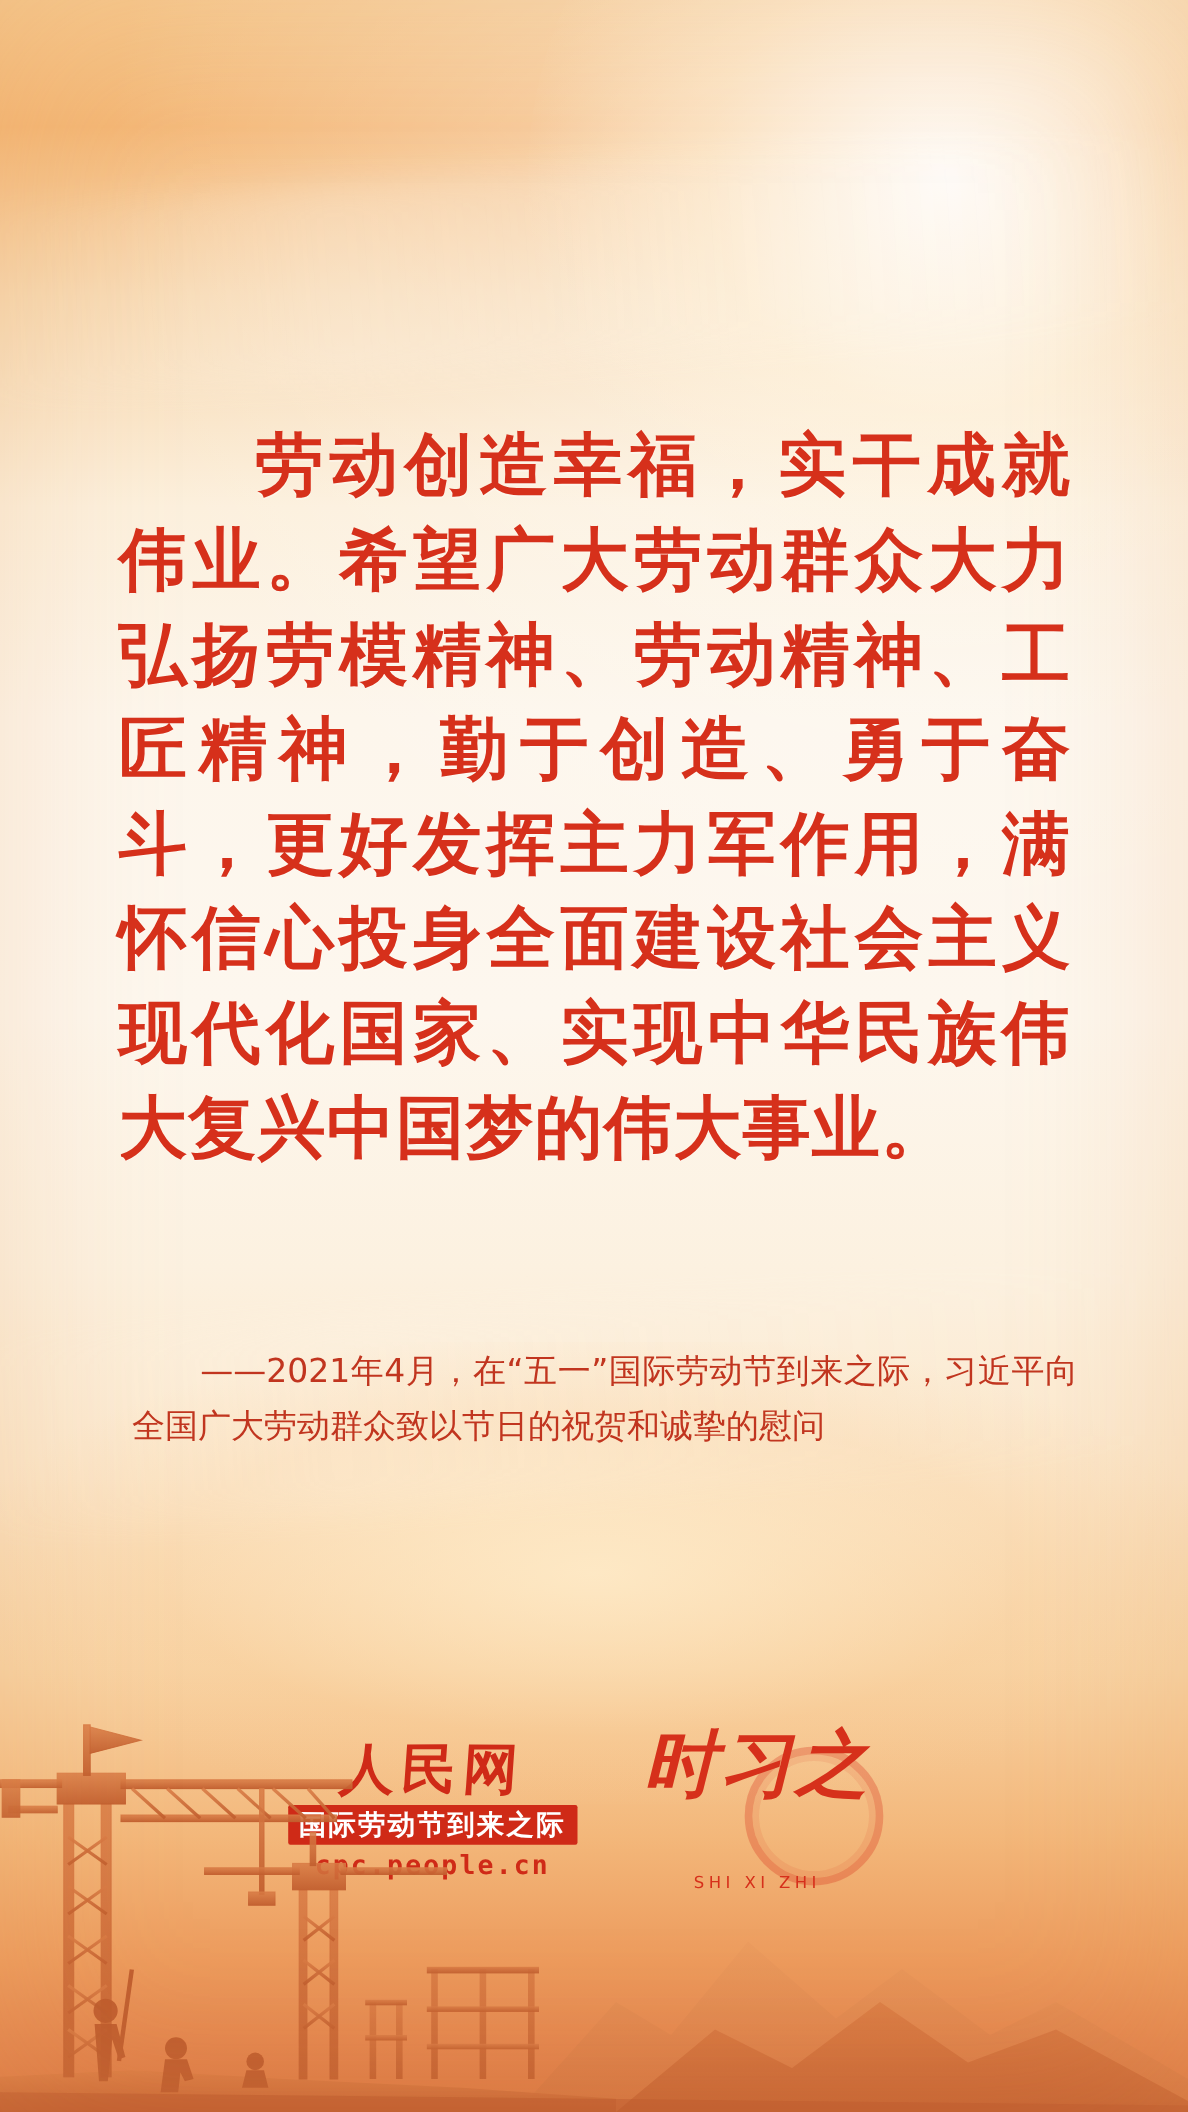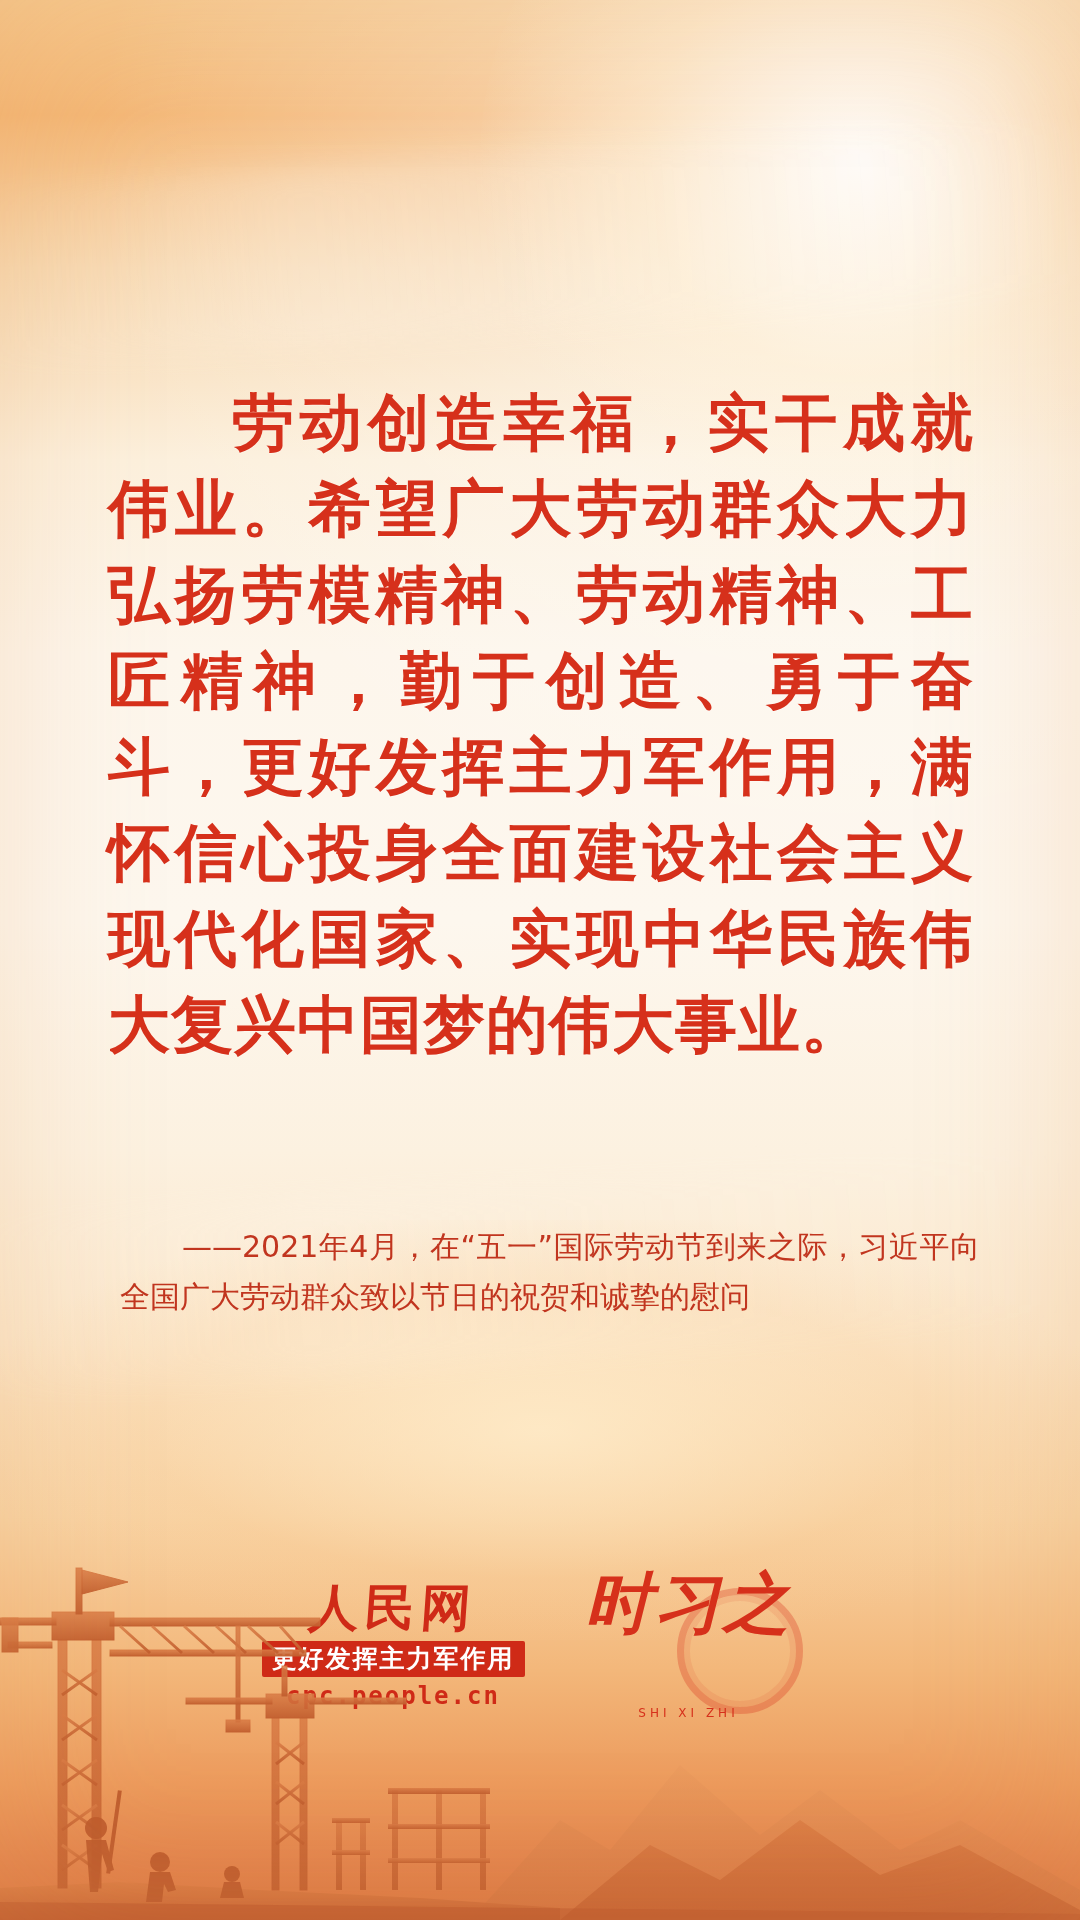--- a/index.html
+++ b/index.html
@@ -189,21 +189,21 @@
     font-size: 66px;
     letter-spacing: 3px;
     line-height: 1;
     z-index: 2;
   }
   .shixizhi .sx-pinyin {
     position: relative;
     margin-top: 22px;
     color: #d6301b;
     font-family: "DejaVu Sans", "Liberation Sans", sans-serif;
-    font-size: 12px;
+    font-size: 15px;
     letter-spacing: 4px;
     z-index: 2;
   }
 
   
   .scene {
     position: absolute;
     left: 0;
     bottom: 0;
     width: 1080px;
@@ -232,21 +232,21 @@
   <div class="content">
     <div class="quote">劳动创造幸福，实干成就伟业。希望广大劳动群众大力弘扬劳模精神、劳动精神、工匠精神，勤于创造、勇于奋斗，更好发挥主力军作用，满怀信心投身全面建设社会主义现代化国家、实现中华民族伟大复兴中国梦的伟大事业。</div>
 
     <div class="attribution">——2021年4月，在“五一”国际劳动节到来之际，习近平向全国广大劳动群众致以节日的祝贺和诚挚的慰问</div>
   </div>
 
   <div class="logos">
 
     <div class="people-logo">
       <div class="cn-name">人民网</div>
-      <div class="cpc-bar">更好发挥主力军作用</div>
+      <div class="cpc-bar">国际劳动节到来之际</div>
       <div class="domain">cpc.people.cn</div>
     </div>
 
     <div class="shixizhi">
       <div class="seal"></div>
       <div class="sx-main">时习之</div>
       <div class="sx-pinyin">SHI XI ZHI</div>
     </div>
 
   </div>

